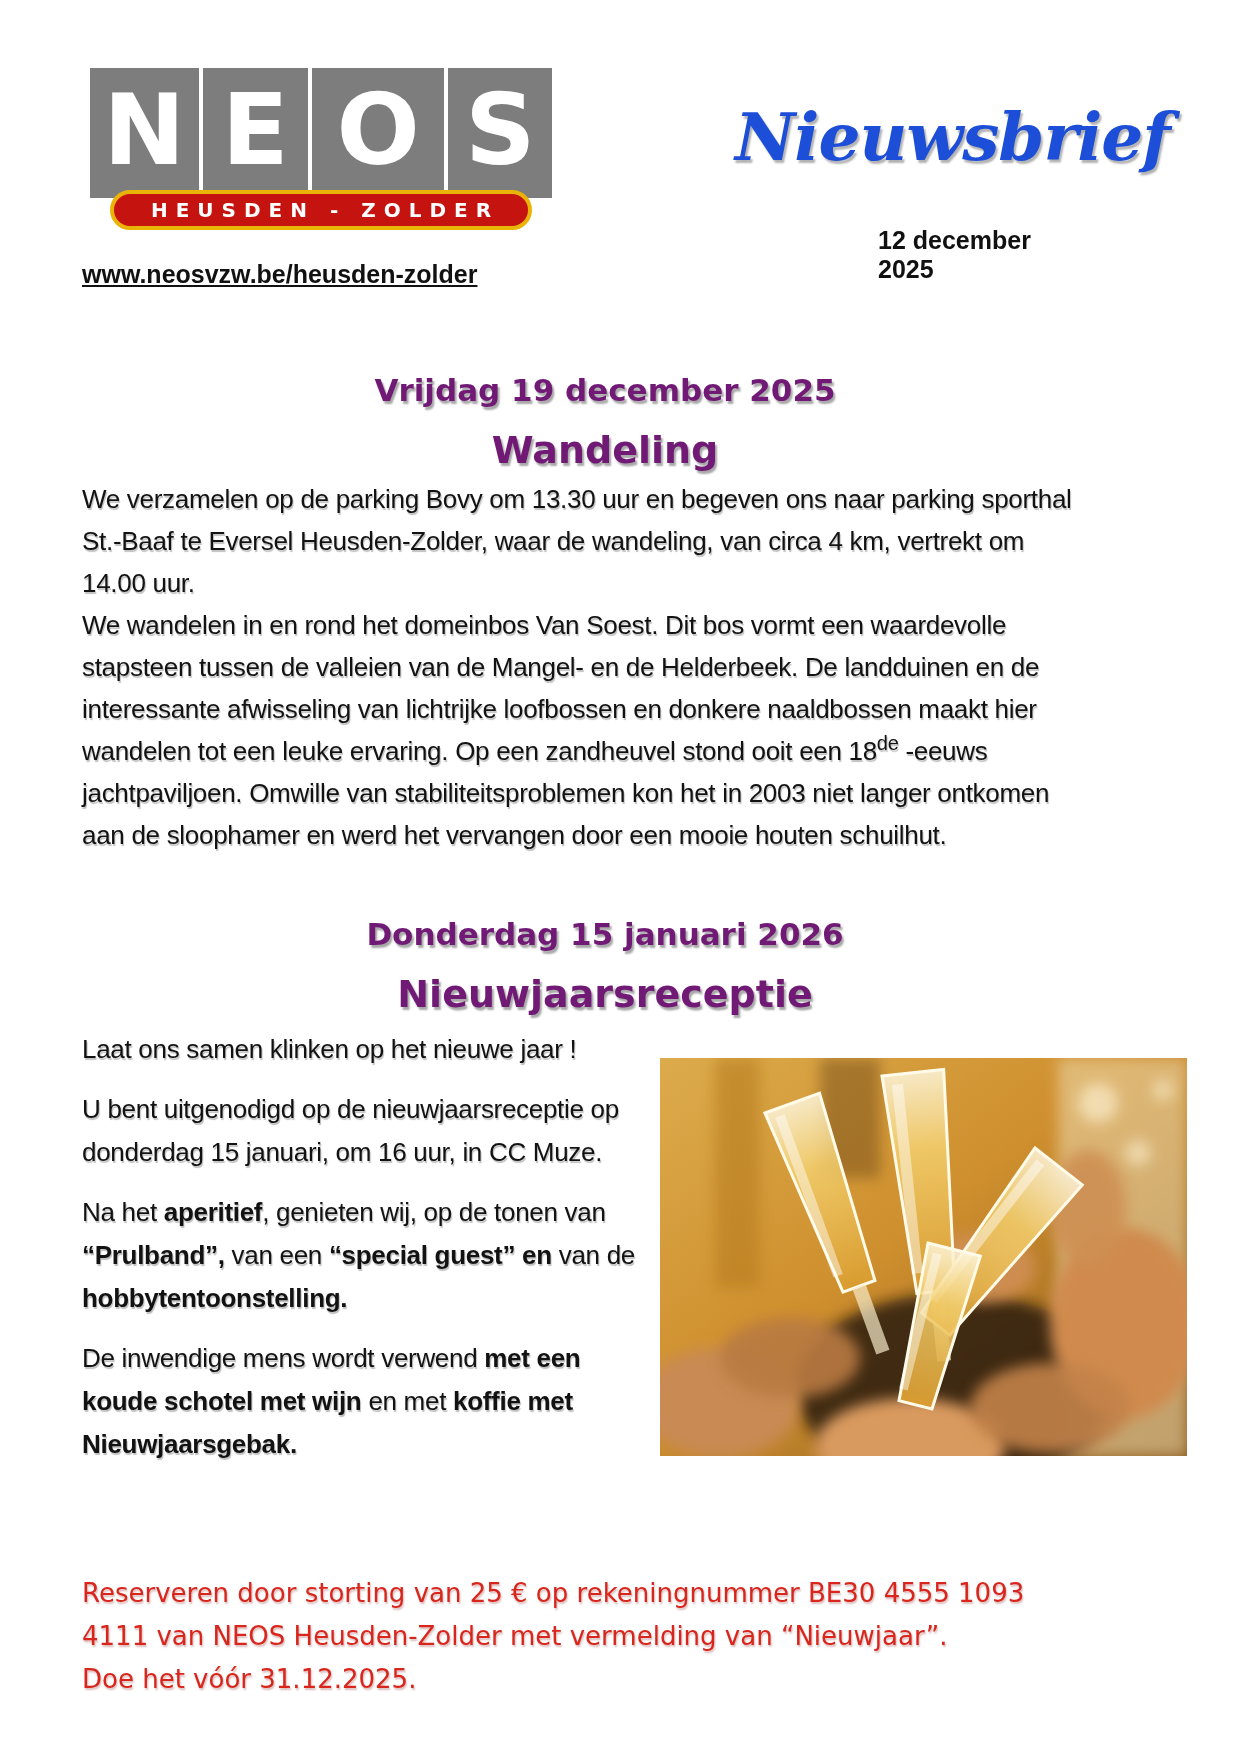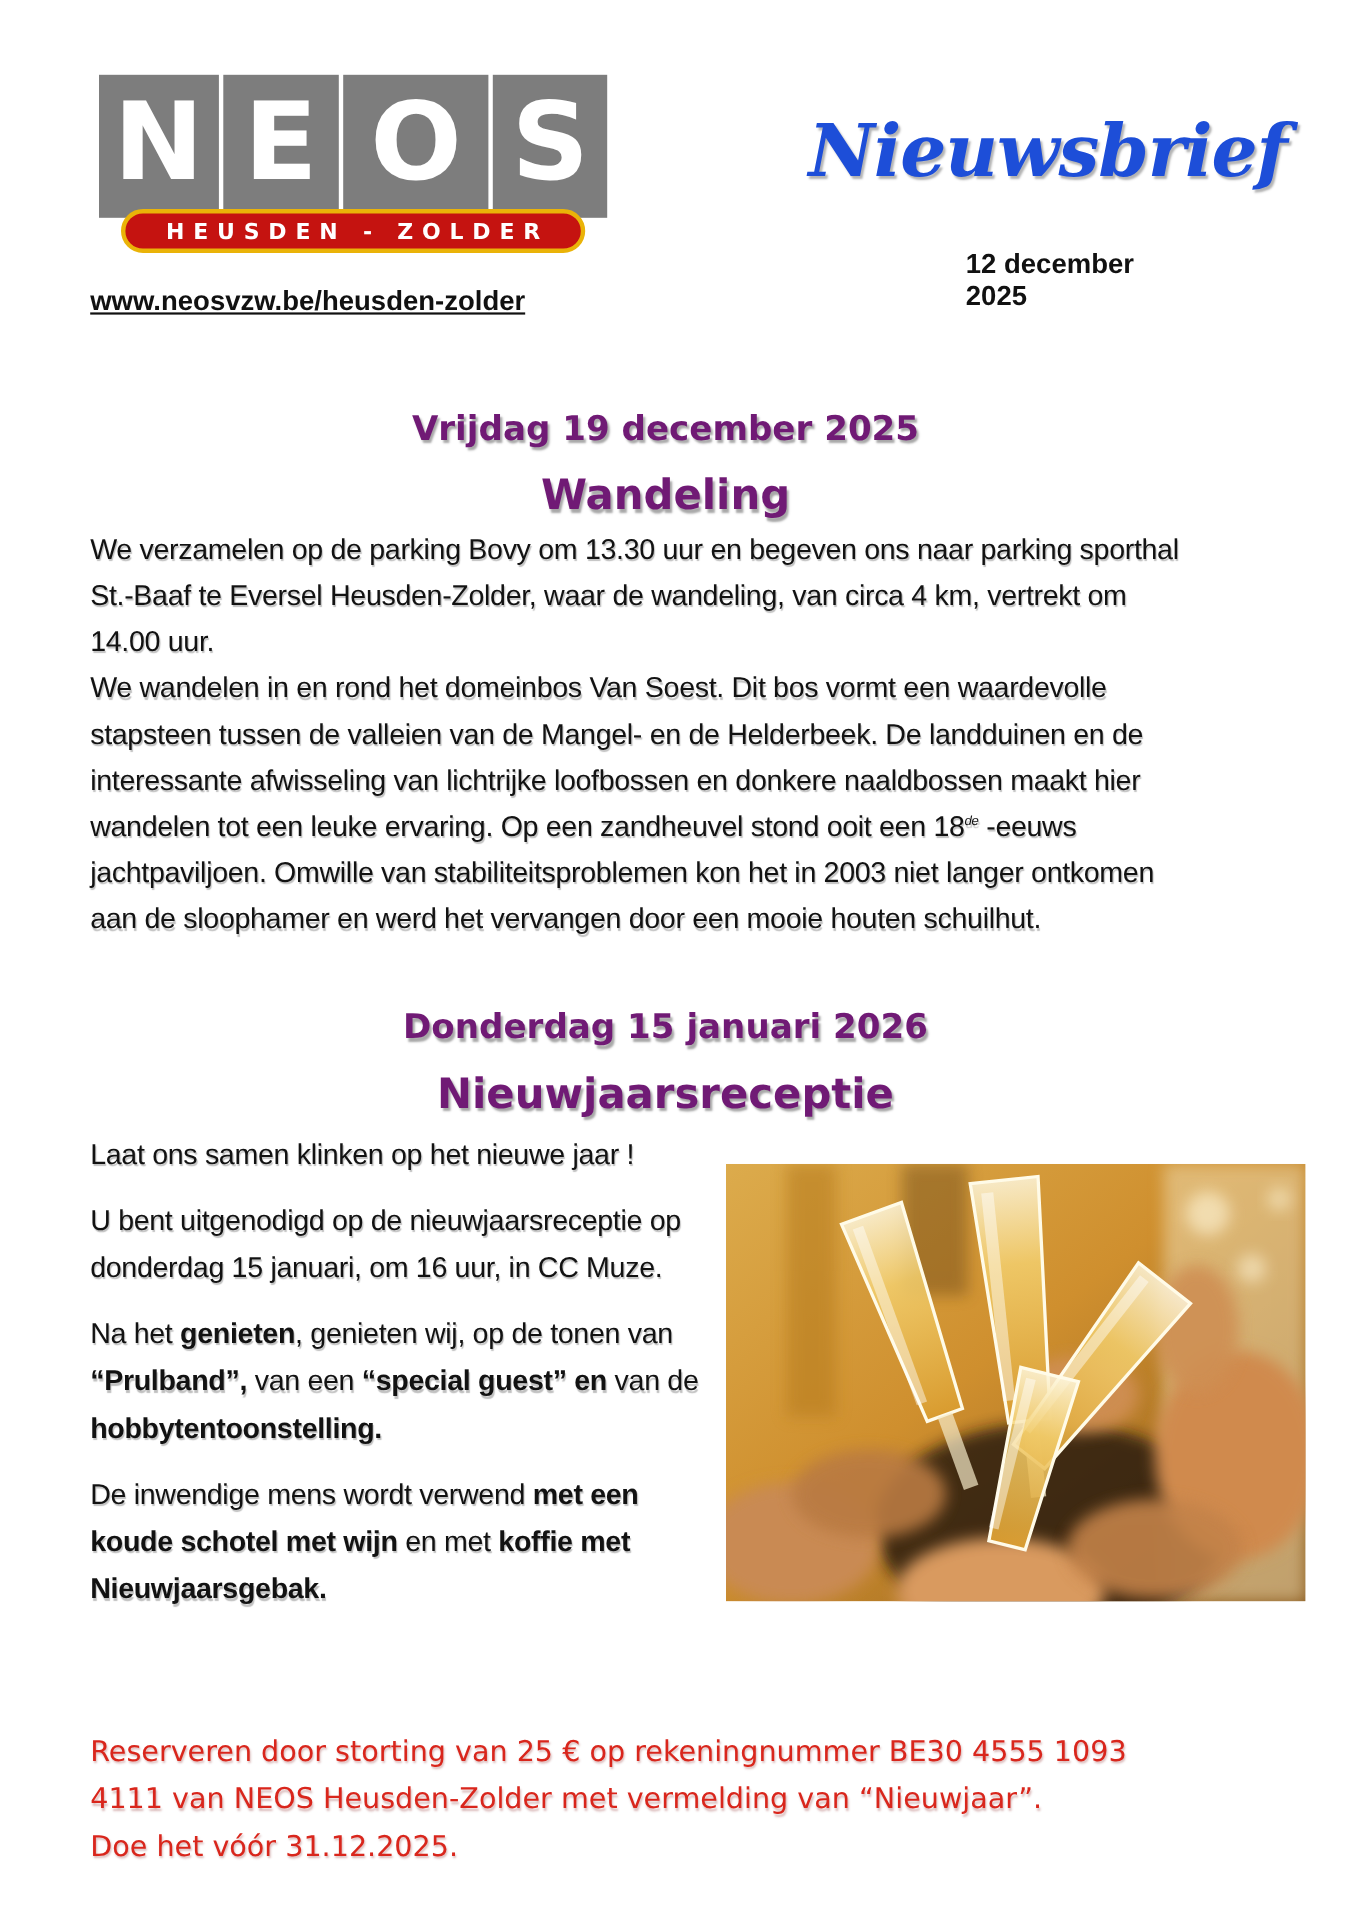--- a/index.html
+++ b/index.html
@@ -71,21 +71,21 @@
   .h1-block{top:372px;}
   .h2-block{top:916px;}
 
   
   .walk-text{
     position:absolute;left:82px;top:478px;width:992px;
     font-size:26px;line-height:42px;letter-spacing:-0.3px;
     color:#121212;text-shadow:1px 2px 1px rgba(0,0,0,0.25);
   }
   .walk-text p{margin:0;}
-  .walk-text sup{font-size:12px;line-height:0;font-style:italic;}
+  .walk-text sup{font-size:20px;line-height:0;}
 
   
   .reception-text{
     position:absolute;left:82px;top:1028px;width:578px;
     font-size:26px;line-height:43px;letter-spacing:-0.3px;
     color:#121212;text-shadow:1px 2px 1px rgba(0,0,0,0.25);
   }
   .reception-text .rp{margin:0 0 17px 0;}
   .reception-photo{
     position:absolute;left:660px;top:1058px;width:527px;height:398px;
@@ -142,21 +142,21 @@
   </div>
 
   <div class="event-heading h2-block">
     <div class="line1">Donderdag 15 januari 2026</div>
     <div class="line2">Nieuwjaarsreceptie</div>
   </div>
 
   <div class="reception-text">
     <div class="rp"><span>Laat ons samen klinken op het nieuwe jaar !</span></div>
     <div class="rp"><span>U bent uitgenodigd op de nieuwjaarsreceptie op donderdag 15 januari, om 16 uur, in CC Muze.</span></div>
-    <div class="rp"><span>Na het </span><span style="font-weight: bold;">genieten</span><span>, genieten wij, op de tonen van </span><span style="font-weight: bold;">“Prulband”,</span><span> van een </span><span style="font-weight: bold;">“special guest” en</span><span> van de </span><span style="font-weight: bold;">hobbytentoonstelling.</span></div>
+    <div class="rp"><span>Na het </span><span style="font-weight: bold;">aperitief</span><span>, genieten wij, op de tonen van </span><span style="font-weight: bold;">“Prulband”,</span><span> van een </span><span style="font-weight: bold;">“special guest” en</span><span> van de </span><span style="font-weight: bold;">hobbytentoonstelling.</span></div>
     <div class="rp"><span>De inwendige mens wordt verwend </span><span style="font-weight: bold;">met een koude schotel met wijn</span><span> en met </span><span style="font-weight: bold;">koffie met Nieuwjaarsgebak.</span></div>
   </div>
 
   <div class="reception-photo">
     <svg width="527" height="398" viewBox="0 0 527 398" xmlns="http://www.w3.org/2000/svg">
       <defs>
         <linearGradient id="bg" x1="0" y1="0" x2="1" y2="1">
           <stop offset="0" stop-color="#dcab4c"></stop>
           <stop offset="0.45" stop-color="#cf8f2e"></stop>
           <stop offset="1" stop-color="#8a5a1e"></stop>

